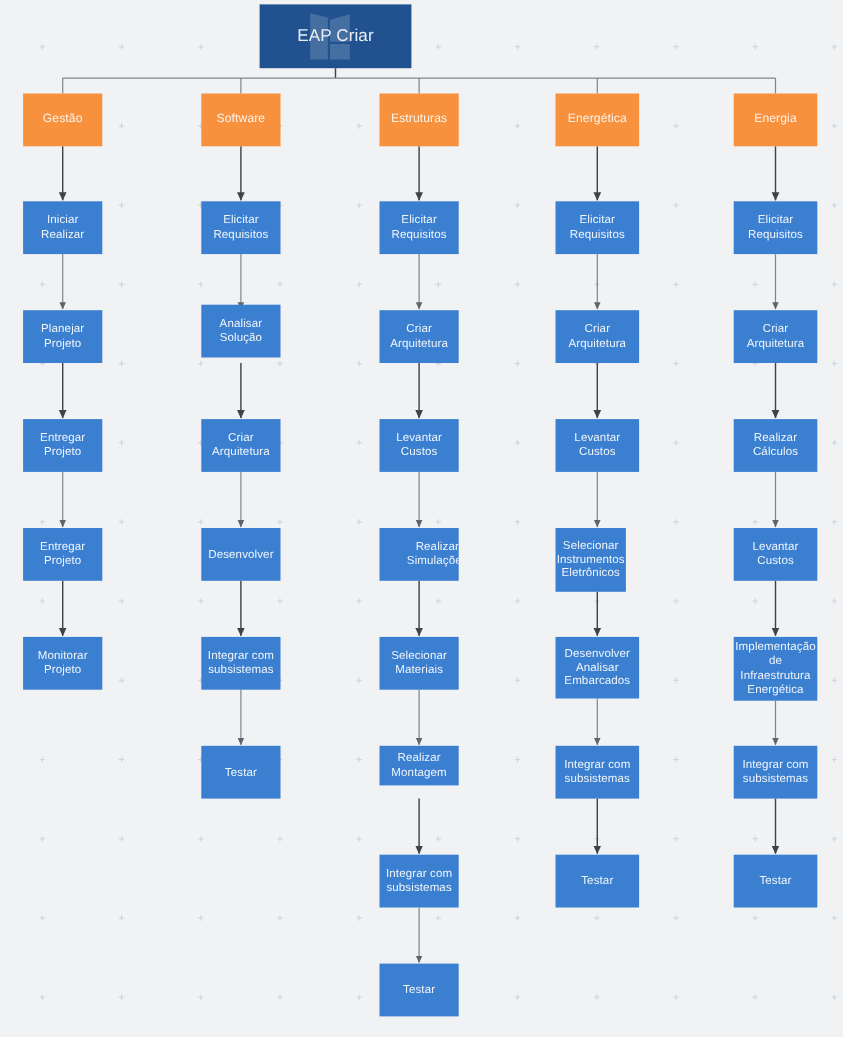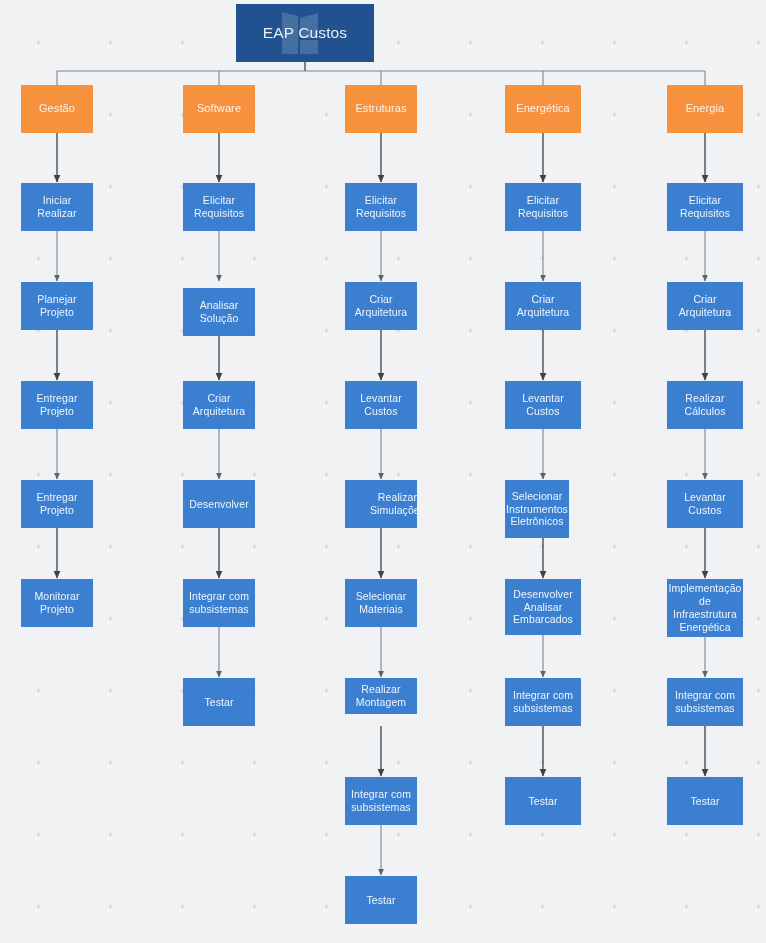--- a/index.html
+++ b/index.html
@@ -270,21 +270,21 @@
         <polyline points="705,726 705,776" fill="none" stroke="#3d4349" stroke-width="1.3" marker-end="url(#ah)"></polyline>
       </g>
   </svg>
   <div id="nodes">
       <div class="node root" style="left: 236px; top: 4px; width: 138px; height: 58px;">
         <svg class="root-mark" viewBox="0 0 138 58" preserveAspectRatio="none">
           <path d="M46 8 L62 12 L62 50 L46 50 Z" fill="#ffffff" opacity="0.17"></path>
           <path d="M64 14 L82 9 L82 34 L64 34 Z" fill="#ffffff" opacity="0.17"></path>
           <path d="M64 36 L82 36 L82 50 L64 50 Z" fill="#ffffff" opacity="0.17"></path>
         </svg>
-        <span class="label">EAP Custos</span>
+        <span class="label">EAP Criar</span>
       </div>
       <div class="node group" style="left: 21px; top: 85px; width: 72px; height: 48px;">
         <span class="label">Gestão</span>
       </div>
       <div class="node task" style="left: 21px; top: 183px; width: 72px; height: 48px;">
         <span class="label">Iniciar Realizar</span>
       </div>
       <div class="node task" style="left: 21px; top: 282px; width: 72px; height: 48px;">
         <span class="label">Planejar Projeto</span>
       </div>
@@ -296,21 +296,21 @@
       </div>
       <div class="node task" style="left: 21px; top: 579px; width: 72px; height: 48px;">
         <span class="label">Monitorar Projeto</span>
       </div>
       <div class="node group" style="left: 183px; top: 85px; width: 72px; height: 48px;">
         <span class="label">Software</span>
       </div>
       <div class="node task" style="left: 183px; top: 183px; width: 72px; height: 48px;">
         <span class="label">Elicitar Requisitos</span>
       </div>
-      <div class="node task" style="left: 183px; top: 288px; width: 72px; height: 48px;">
+      <div class="node task" style="left: 183px; top: 277px; width: 72px; height: 48px;">
         <span class="label">Analisar Solução</span>
       </div>
       <div class="node task" style="left: 183px; top: 381px; width: 72px; height: 48px;">
         <span class="label">Criar Arquitetura</span>
       </div>
       <div class="node task" style="left: 183px; top: 480px; width: 72px; height: 48px;">
         <span class="label">Desenvolver</span>
       </div>
       <div class="node task" style="left: 183px; top: 579px; width: 72px; height: 48px;">
         <span class="label">Integrar com subsistemas</span>

